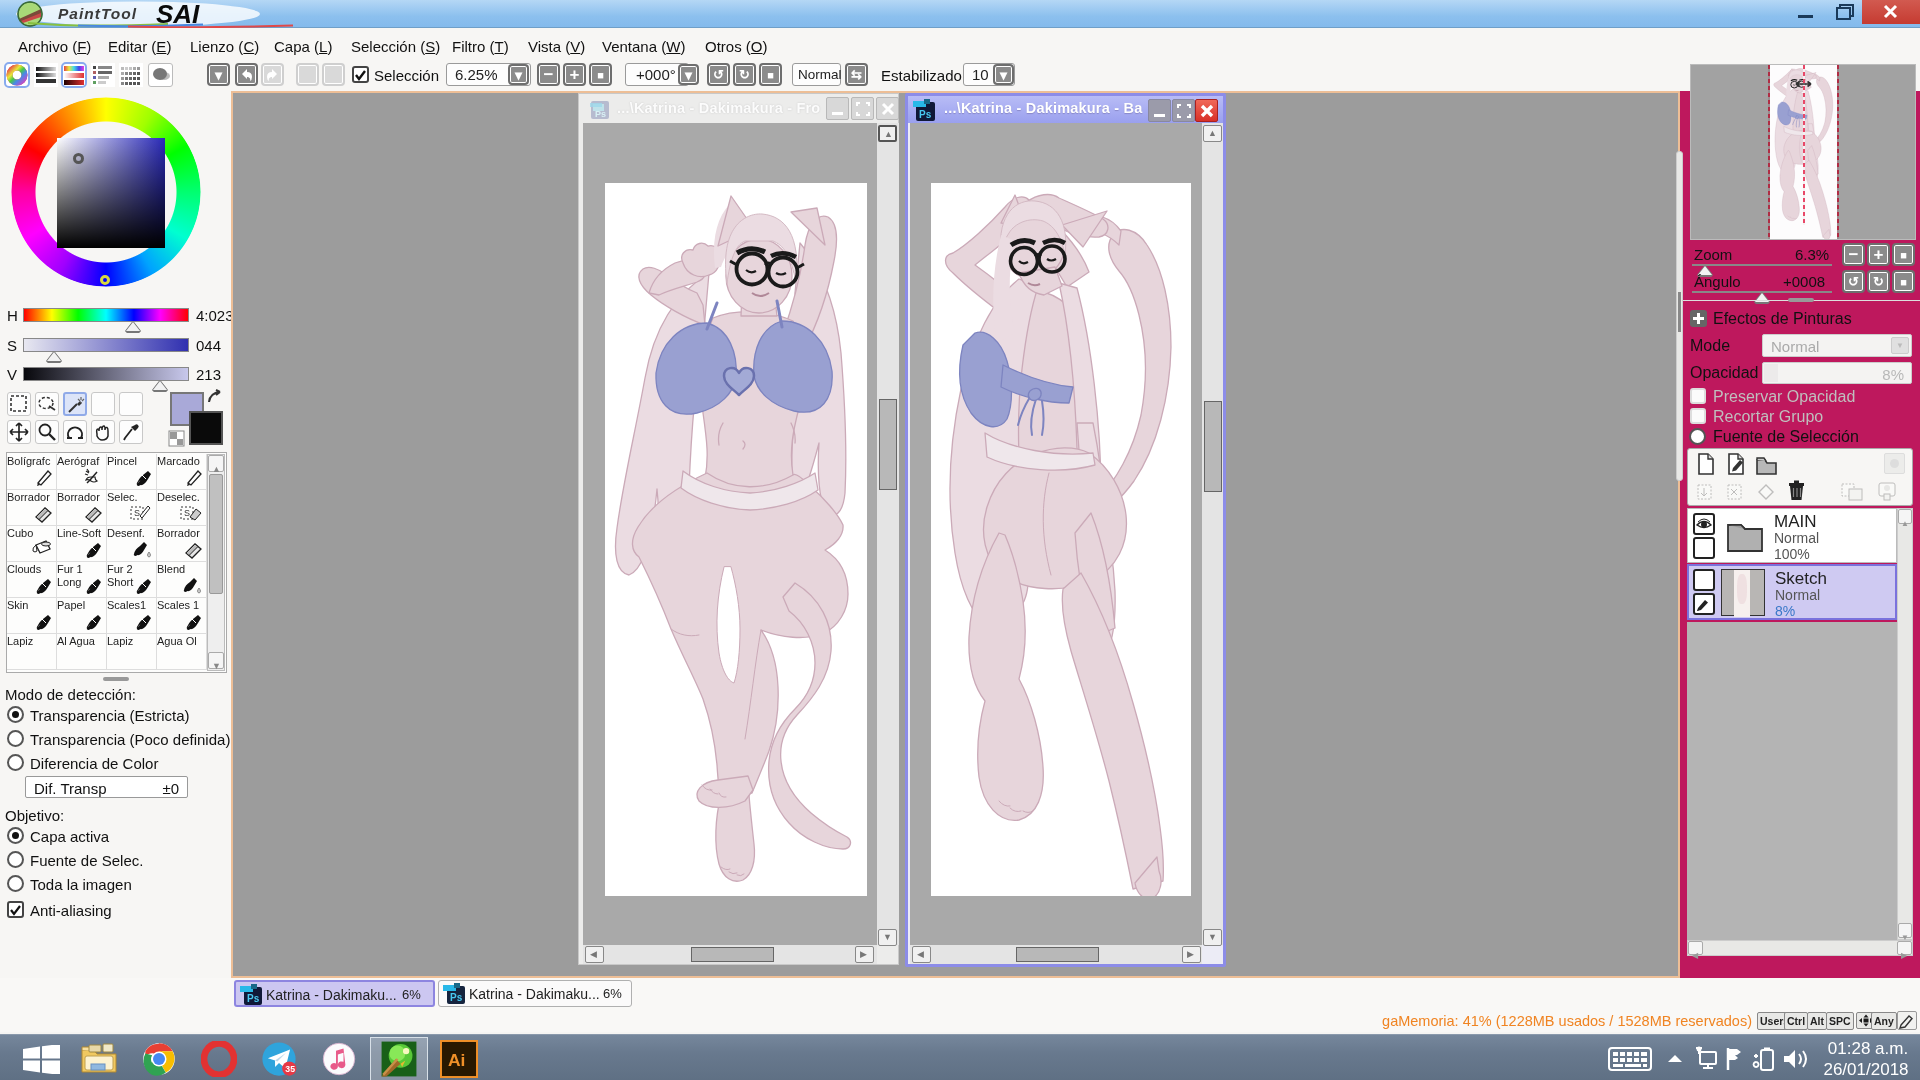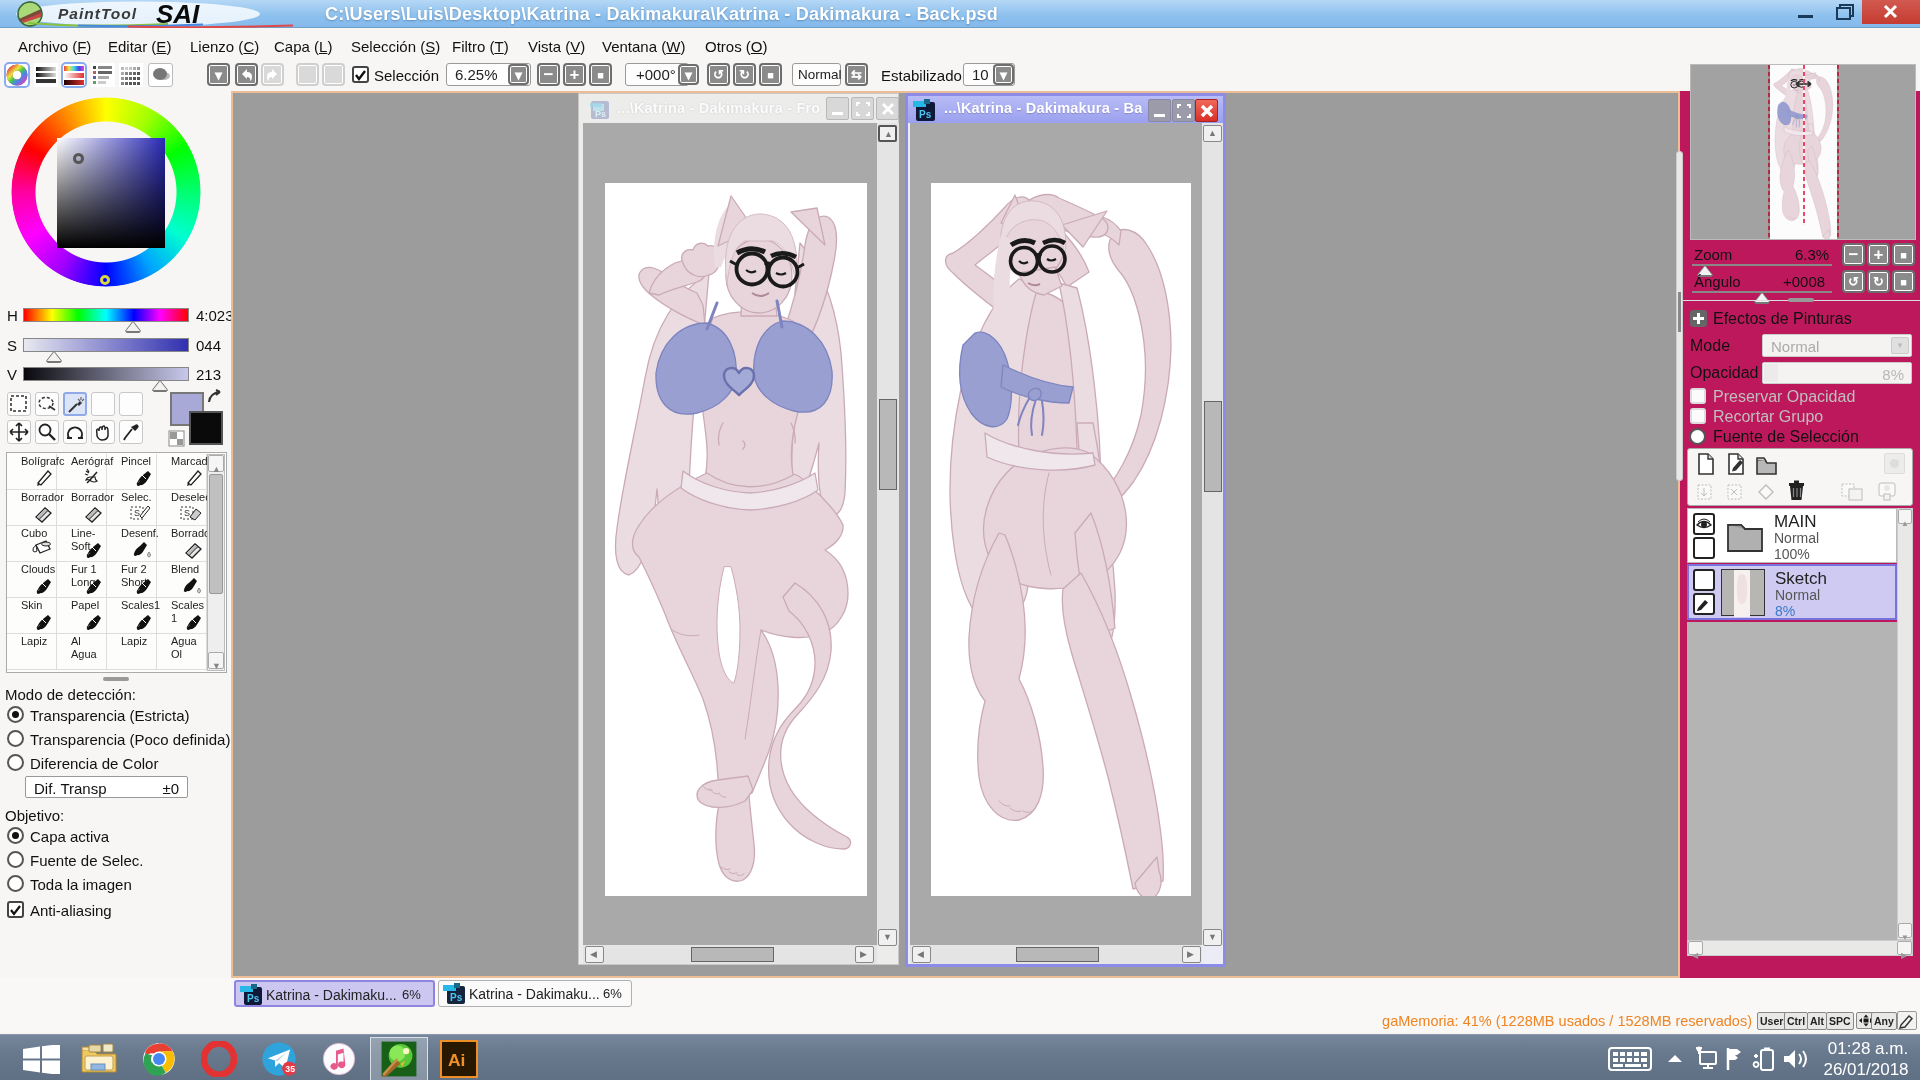--- a/index.html
+++ b/index.html
@@ -41,21 +41,21 @@
 .radio.on::after { content:""; position:absolute; left:3px; top:3px; width:7px; height:7px; border-radius:50%; background:#111; }
 .checkbox { position:absolute; width:17px; height:17px; border:2px solid #444; border-radius:3px; background:#fff; }
 
 .tri { width:0; height:0; border-left:7px solid transparent; border-right:7px solid transparent;
   border-bottom:9px solid #f2f2f2; filter:drop-shadow(0 -1px 0 #777) drop-shadow(1px 1px 0 #777) drop-shadow(-1px 1px 0 #777); }
 .toolbox { position:absolute; width:24px; height:24px; background:#fdfdfd; border:1px solid #c8c8c8; border-radius:3px; }
 .toolbox.sel { background:#dce4f8; border:2px solid #90aae8; }
 .sbbtn { background:#f5f5f5; border:1px solid #aaa; border-radius:2px; }
 .cell { position:absolute; width:50px; height:36px; border-right:1px solid #ddd; border-bottom:1px solid #ddd;
   font-size:11px; color:#222; }
-.cell span { position:absolute; left:14px; top:1px; white-space:pre-line; line-height:13px; }
+.cell span { position:absolute; left:0; top:1px; white-space:pre-line; line-height:13px; }
 .cell svg { position:absolute; right:2px; bottom:2px; }
 
 
 #canvas { position:absolute; left:231px; top:91px; width:1449px; height:887px;
   background:#9c9c9c; border:2px solid #edbe96; }
 
 .mbtn { position:absolute; top:3px; width:23px; height:23px; background:#d8d8d8; border:1px solid #b8b8b8; border-radius:2px; }
 .sarrow { position:absolute; width:19px; height:17px; background:#f0f0f0; border:1px solid #888; border-radius:2px; }
 .sg { position:absolute; left:4px; top:2px; font-size:9px; color:#777; }
 
@@ -83,21 +83,20 @@
       <circle cx="22" cy="13" r="12" fill="#a8d878" stroke="#4a7a3a" stroke-width="1"></circle>
       <path d="M11 18 L33 8 L33 13 L12 21 Z" fill="#7a4a3a"></path>
       <path d="M13 20 L33 12 L33 16 L15 22 Z" fill="#c84848"></path>
       <circle cx="22" cy="13" r="12" fill="none" stroke="#3a6a3a" stroke-width="1.5"></circle>
       <text x="50" y="18" font-family="Liberation Sans" font-size="15.5" font-style="italic" font-weight="bold" fill="#3a3a3a" letter-spacing="1">PaintTool</text>
       <text x="148" y="22" font-family="Liberation Sans" font-size="26" font-style="italic" font-weight="bold" fill="#0a0a0a">SAI</text>
       <path d="M20 22 C 60 25.5, 110 25, 160 23" stroke="#88c040" stroke-width="2" fill="none"></path>
       <path d="M70 24.5 C 120 26, 160 25, 195 23.5" stroke="#4888e0" stroke-width="2" fill="none"></path>
       <path d="M120 25.5 C 170 27, 230 26, 285 24.5" stroke="#e04848" stroke-width="2" fill="none"></path>
     </svg>
-    <div id="title-text">C:\Users\Luis\Desktop\Katrina - Dakimakura\Katrina - Dakimakura - Back.psd</div>
     <div class="wbtn" id="btn-min"><svg width="38" height="24">
           <rect x="12" y="15" width="15" height="3" fill="#1a3a5a"></rect>
         </svg></div>
     <div class="wbtn" id="btn-max"><svg width="38" height="24">
           <rect x="13" y="8" width="13" height="11" fill="none" stroke="#1a3a5a" stroke-width="2"></rect>
           <path d="M16 8 V5 H29 V16 H26" fill="none" stroke="#1a3a5a" stroke-width="2"></path>
         </svg></div>
     <div class="wbtn" id="btn-close"><svg width="58" height="24">
           <path d="M23 6 L34 17 M34 6 L23 17" stroke="#fff" stroke-width="3"></path>
         </svg></div>

